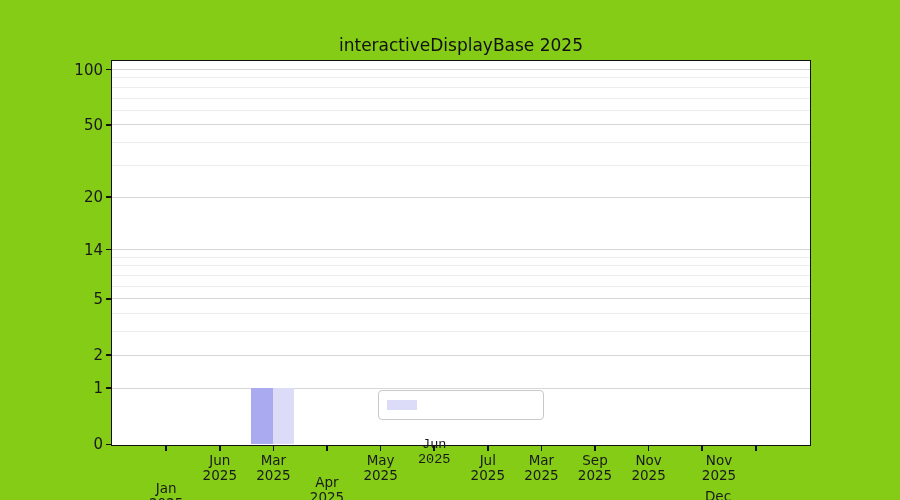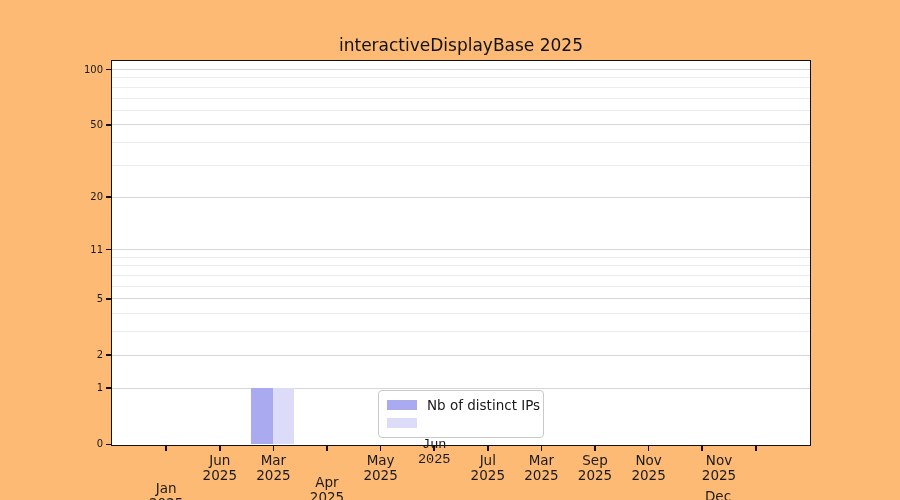--- a/index.html
+++ b/index.html
@@ -1,19 +1,19 @@
 <!DOCTYPE html>
 <html><head>
 <meta charset="utf-8">
 <style>
   html, body { margin: 0; padding: 0; background: #ffffff; }
   #canvas {
     position: relative;
     width: 900px; height: 500px;
-    background: #fdba74;
+    background: #84cc16;
     font-family: "DejaVu Sans", "Liberation Sans", sans-serif;
     color: #1a1a1a;
     overflow: hidden;
   }
   .chart-title {
     position: absolute;
     left: 111px; top: 35px; width: 700px;
     text-align: center;
     font-size: 17px;
     color: #111111;
@@ -28,21 +28,21 @@
   }
   .plot-inner { position: absolute; left: 0; top: 0; right: 0; bottom: 0; overflow: hidden; }
   .gridline { position: absolute; left: 0; right: 0; height: 1px; }
   .gridline.major { background: #d6d6d6; }
   .gridline.minor { background: #ececec; }
   .bar { position: absolute; }
   .y-tick-mark { position: absolute; width: 5px; height: 1.5px; background: #111111; }
   .x-tick-mark { position: absolute; width: 1.5px; height: 5px; background: #111111; }
   .y-tick-label {
     position: absolute; left: 0; text-align: right;
-    font-size: 10px; line-height: 16px; color: #1a1a1a;
+    font-size: 15px; line-height: 16px; color: #1a1a1a;
   }
   .x-tick-label {
     position: absolute; width: 64px; text-align: center;
     font-size: 13.5px; line-height: 15px; color: #1a1a1a;
     white-space: pre;
   }
   .legend {
     position: absolute;
     left: 378px; top: 390px; width: 166px;
     box-sizing: border-box;
@@ -90,21 +90,21 @@
   <div id="axis-layer">
       <div class="y-tick-mark" style="left: 106px; top: 443.65px;"></div>
       <div class="y-tick-label" style="width: 103px; top: 436.4px;">0</div>
       <div class="y-tick-mark" style="left: 106px; top: 387.359px;"></div>
       <div class="y-tick-label" style="width: 103px; top: 380.109px;">1</div>
       <div class="y-tick-mark" style="left: 106px; top: 354.43px;"></div>
       <div class="y-tick-label" style="width: 103px; top: 347.18px;">2</div>
       <div class="y-tick-mark" style="left: 106px; top: 298.139px;"></div>
       <div class="y-tick-label" style="width: 103px; top: 290.889px;">5</div>
       <div class="y-tick-mark" style="left: 106px; top: 248.914px;"></div>
-      <div class="y-tick-label" style="width: 103px; top: 241.664px;">11</div>
+      <div class="y-tick-label" style="width: 103px; top: 241.664px;">14</div>
       <div class="y-tick-mark" style="left: 106px; top: 196.4px;"></div>
       <div class="y-tick-label" style="width: 103px; top: 189.15px;">20</div>
       <div class="y-tick-mark" style="left: 106px; top: 124.341px;"></div>
       <div class="y-tick-label" style="width: 103px; top: 117.091px;">50</div>
       <div class="y-tick-mark" style="left: 106px; top: 68.85px;"></div>
       <div class="y-tick-label" style="width: 103px; top: 61.6px;">100</div>
       <div class="x-tick-mark" style="left: 165.45px; top: 446px;"></div>
       <div class="x-tick-label" style="left: 134.2px; top: 453px; margin-top: 28px;">Jan
 2025</div>
       <div class="x-tick-mark" style="left: 219.05px; top: 446px;"></div>
@@ -137,20 +137,16 @@
       <div class="x-tick-mark" style="left: 701.45px; top: 446px;"></div>
       <div class="x-tick-label" style="left: 687px; top: 453px;">Nov
 2025</div>
       <div class="x-tick-mark" style="left: 755.05px; top: 446px;"></div>
       <div class="x-tick-label" style="left: 686px; top: 453px; margin-top: 36px;">Dec
 2025</div>
     </div>
 
   <div class="legend">
     <div class="legend-item">
-      <span class="legend-swatch" id="swatch-0" style="background: rgb(170, 170, 240);"></span>
-      <span class="legend-label">Nb of distinct IPs</span>
-    </div>
-    <div class="legend-item">
       <span class="legend-swatch" id="swatch-1" style="background: rgb(220, 220, 248);"></span>
     </div>
   </div>
 </div>
 
 </body></html>

